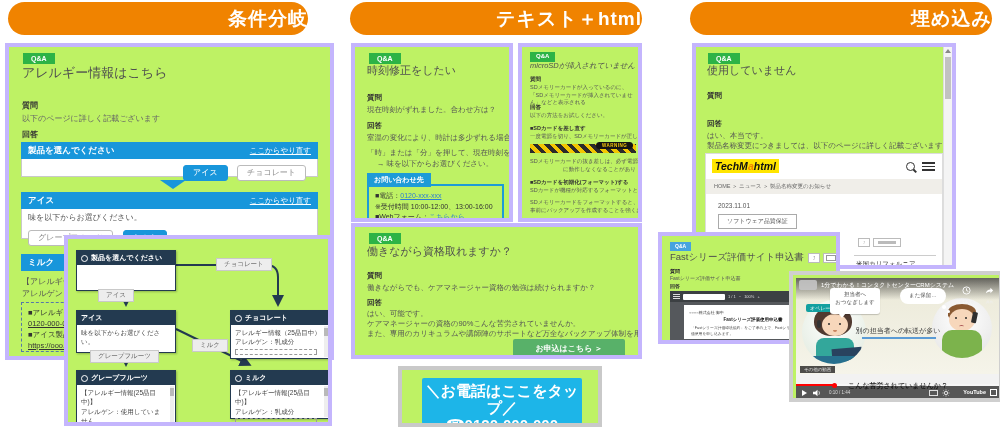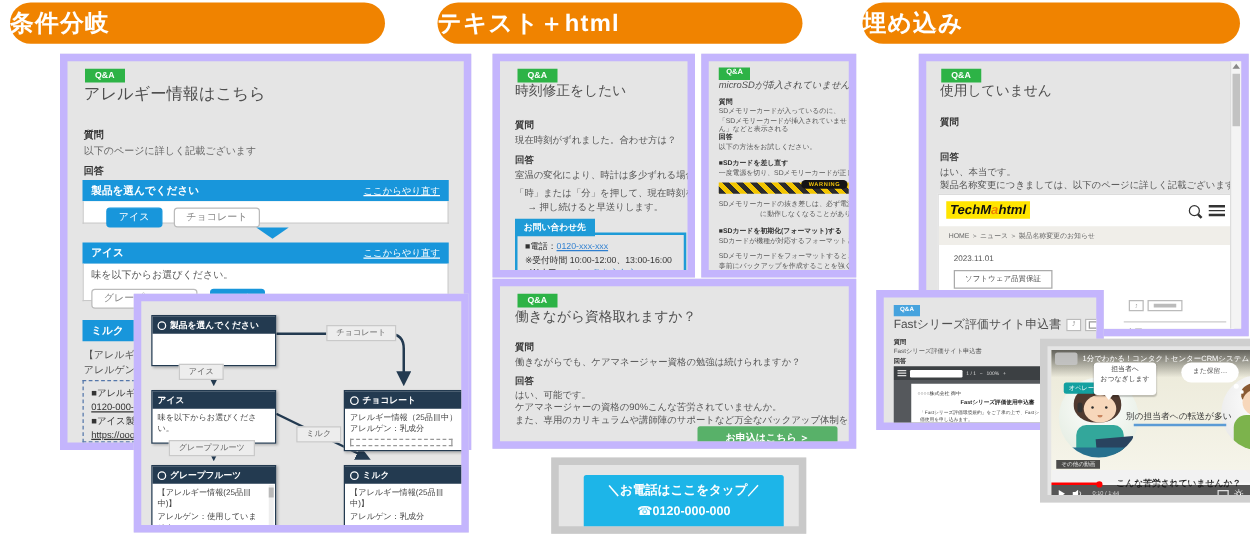--- a/index.html
+++ b/index.html
@@ -1,22 +1,22 @@
 <!DOCTYPE html>
 <html><head>
 <meta charset="utf-8">
 <style>
   html,body{margin:0;padding:0;background:#fff;}
   .page{position:relative;width:1000px;height:429px;background:#fff;overflow:hidden;
         font-family:"Liberation Sans","DejaVu Sans",sans-serif;}
   
   .pill{position:absolute;height:33px;border-radius:18px;background:#f08300;color:#fff;
-        font-weight:bold;font-size:19px;display:flex;align-items:center;justify-content:flex-start;letter-spacing:1px;}
-  
-  .card{position:absolute;background:#e5e5e5;border:6px solid #c4b5fd;box-sizing:border-box;overflow:hidden;margin-left:43px;}
+        font-weight:bold;font-size:19px;display:flex;align-items:center;justify-content:flex-end;letter-spacing:1px;}
+  
+  .card{position:absolute;background:#bef264;border:4px solid #c4b5fd;box-sizing:border-box;overflow:hidden;}
   .qa{position:absolute;background:#2db346;color:#fff;font-weight:bold;font-size:7px;padding:1px 8px;line-height:1.3;}
   .qa.small{font-size:6px;padding:1px 6px;}
   .qa.blue{background:#46a3de;font-size:5px;padding:1px 5px;}
   .cardtitle{position:absolute;color:#4f4f4f;white-space:nowrap;}
   .lbl{position:absolute;font-weight:bold;color:#333;white-space:nowrap;}
   .txt{position:absolute;color:#555;white-space:nowrap;}
   .link{color:#2e7fd0;text-decoration:underline;}
   
   .sbar{position:absolute;left:12px;right:12px;height:17px;background:#1896db;color:#fff;display:flex;
         align-items:center;justify-content:space-between;padding:0 7px;box-sizing:border-box;}
@@ -44,21 +44,21 @@
   .cbox div{font-size:7px;line-height:10.5px;color:#333;white-space:nowrap;}
   
   .wstripe{position:absolute;height:9px;background:repeating-linear-gradient(45deg,#2b2b2b 0 4px,#f2c500 4px 8px);}
   .wpill{position:absolute;background:#141414;color:#f5c60a;font-size:4.5px;font-weight:bold;padding:1px 6px;border-radius:5px;letter-spacing:.5px;}
   
   .cta{position:absolute;height:19px;border-radius:2px;color:#fff;font-size:8px;font-weight:bold;
        display:flex;align-items:center;justify-content:center;cursor:pointer;}
   .cta.pink{background:#e0518e;}
   .cta.green{background:#58b169;}
   .phonebtn{position:absolute;background:#1db5e8;color:#fff;border-radius:2px;text-align:center;cursor:pointer;}
-  .phonebtn div{font-size:10px;font-weight:bold;line-height:17px;text-align:center;}
+  .phonebtn div{font-size:15px;font-weight:bold;line-height:17px;text-align:center;}
   
   .site{position:absolute;border:1px solid #dcdcdc;background:#fff;box-sizing:border-box;}
   .logo{position:absolute;background:#ffe500;color:#111;font-weight:bold;font-style:italic;font-size:10.5px;padding:1px 3px;white-space:nowrap;}
   .logo .acc{color:#f08300;}
   .bcbar{position:absolute;left:0;right:0;height:15px;background:#f0eee9;}
   .tagbtn{position:absolute;border:1px solid #aaa;color:#555;font-size:6px;padding:2px 8px;background:#fff;white-space:nowrap;}
   .mag{position:absolute;width:7px;height:7px;border:1.5px solid #333;border-radius:50%;}
   .mag::after{content:"";position:absolute;width:4px;height:1.5px;background:#333;transform:rotate(45deg);left:6px;top:7px;}
   .burger{position:absolute;width:13px;height:9px;}
   .burger i{position:absolute;left:0;right:0;height:1.6px;background:#333;}
@@ -131,21 +131,21 @@
     <span class="qa" style="left:14px;top:6px;">Q&amp;A</span>
     <div class="cardtitle" style="left:13px;top:17px;font-size:13px;">アレルギー情報はこちら</div>
     <div class="lbl" style="left:13px;top:53px;font-size:8px;">質問</div>
     <div class="txt" style="left:13px;top:66px;font-size:8px;color:#666;">以下のページに詳しく記載ございます</div>
     <div class="lbl" style="left:13px;top:82px;font-size:8px;">回答</div>
 
     <div class="sbar" style="top:95px;">
       <span class="t">製品を選んでください</span>
       <span class="redo">ここからやり直す</span>
     </div>
-    <div class="spanel" style="top:112px;height:18px;padding:2px 18px;">
+    <div class="spanel" style="top:112px;height:18px;padding:2px 6px;text-align:right;">
       <span class="choice on">アイス</span>
       <span class="choice off">チョコレート</span>
     </div>
     <div class="tri" style="left:151px;top:133px;"></div>
 
     <div class="sbar" style="top:145px;">
       <span class="t">アイス</span>
       <span class="redo">ここからやり直す</span>
     </div>
     <div class="spanel" style="top:162px;height:30px;padding:3px 6px;">
@@ -248,21 +248,21 @@
   </div>
 
   <div class="card" style="left:351px;top:43px;width:162px;height:179px;">
     <span class="qa" style="left:14px;top:6px;">Q&amp;A</span>
     <div class="cardtitle" style="left:12px;top:16px;font-size:11px;">時刻修正をしたい</div>
     <div class="lbl" style="left:12px;top:46px;font-size:7.5px;">質問</div>
     <div class="txt" style="left:12px;top:58px;font-size:7.5px;">現在時刻がずれました。合わせ方は？</div>
     <div class="lbl" style="left:12px;top:74px;font-size:7.5px;">回答</div>
     <div class="txt" style="left:12px;top:86px;font-size:7.5px;">室温の変化により、時計は多少ずれる場合があります</div>
     <div class="txt" style="left:12px;top:101px;font-size:7.5px;">「時」または「分」を押して、現在時刻を変更する</div>
-    <div class="txt" style="left:22px;top:112px;font-size:7.5px;">→ 押し続けると早送りします。</div>
+    <div class="txt" style="left:22px;top:112px;font-size:7.5px;">→ 味を以下からお選びください。</div>
     <div class="ctab" style="left:12px;top:126px;">お問い合わせ先</div>
     <div class="cbox" style="left:12px;top:137px;width:137px;height:38px;">
       <div><span>■電話：</span><span class="link">0120-xxx-xxx</span></div>
       <div>※受付時間 10:00-12:00、13:00-16:00</div>
       <div><span>■Webフォーム：</span><span class="link">こちらから</span></div>
     </div>
   </div>
 
   <div class="card" style="left:518px;top:43px;width:124px;height:179px;">
     <span class="qa small" style="left:8px;top:5px;">Q&amp;A</span>

